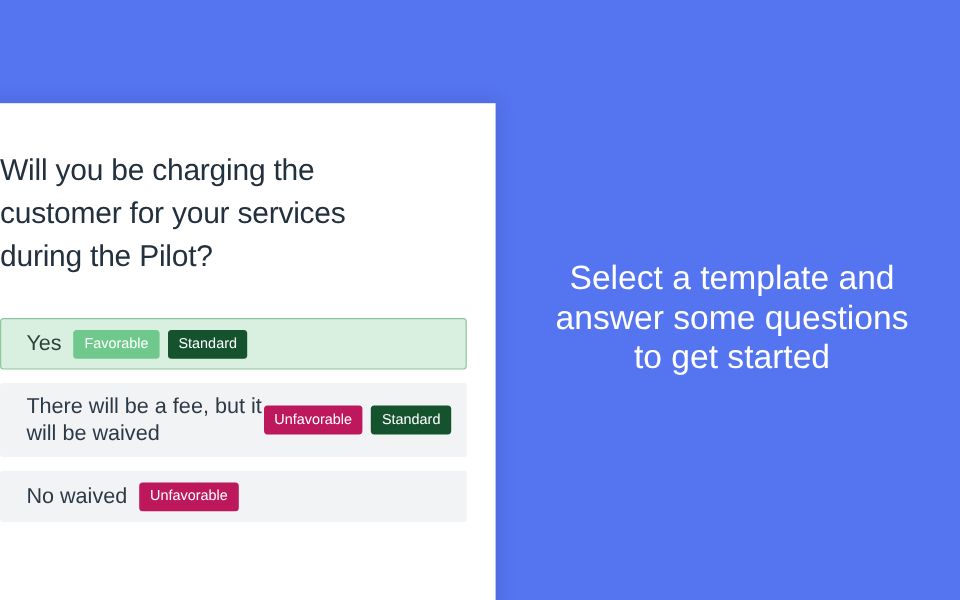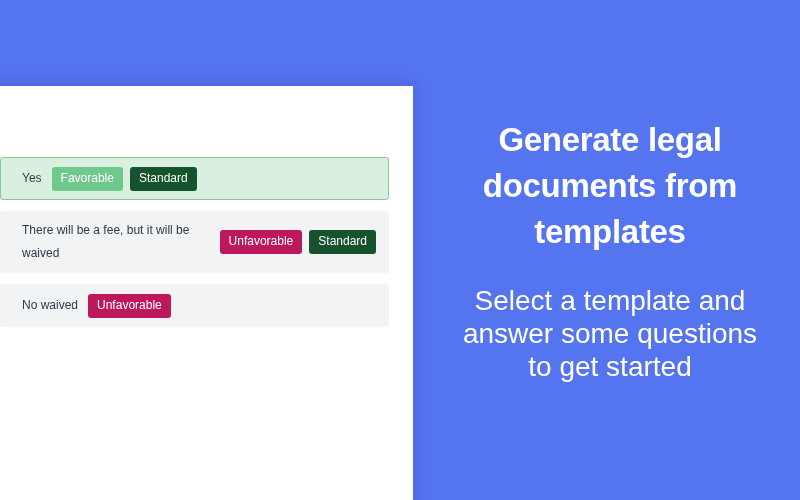--- a/index.html
+++ b/index.html
@@ -60,21 +60,21 @@
     border-radius: 3px;
     background: #f1f3f5;
     border: 1px solid transparent;
     cursor: pointer;
   }
   .option.selected {
     background: #d9f0e1;
     border: 1px solid #8cc79f;
   }
   .option .option-label {
-    font-size: 12px;
+    font-size: 18px;
     line-height: 23px;
     color: #2c3a47;
     max-width: 230px;
   }
   .option.selected .option-label {
     color: #2b4435;
   }
   .option .badges {
     display: flex;
     align-items: center;
@@ -133,20 +133,21 @@
     max-width: 310px;
   }
 </style>
 </head>
 <body>
 
 <div class="screen">
 
   <div class="survey-card">
 
+    <h1 class="question-title">Will you be charging the customer for your services during the Pilot?</h1>
 
     <div class="options">
         <div class="option selected badges-inline">
           <span class="option-label">Yes</span>
           <span class="badges">
             <span class="badge favorable">Favorable</span>
             <span class="badge standard">Standard</span>
           </span>
         </div>
         <div class="option badges-end">
@@ -160,17 +161,16 @@
           <span class="option-label">No waived</span>
           <span class="badges">
             <span class="badge unfavorable">Unfavorable</span>
           </span>
         </div>
       </div>
 
   </div>
 
   <div class="promo">
-    <h2 class="promo-title">Generate legal documents from templates</h2>
     <p class="promo-sub">Select a template and answer some questions to get started</p>
   </div>
 
 </div>
 
 </body></html>

